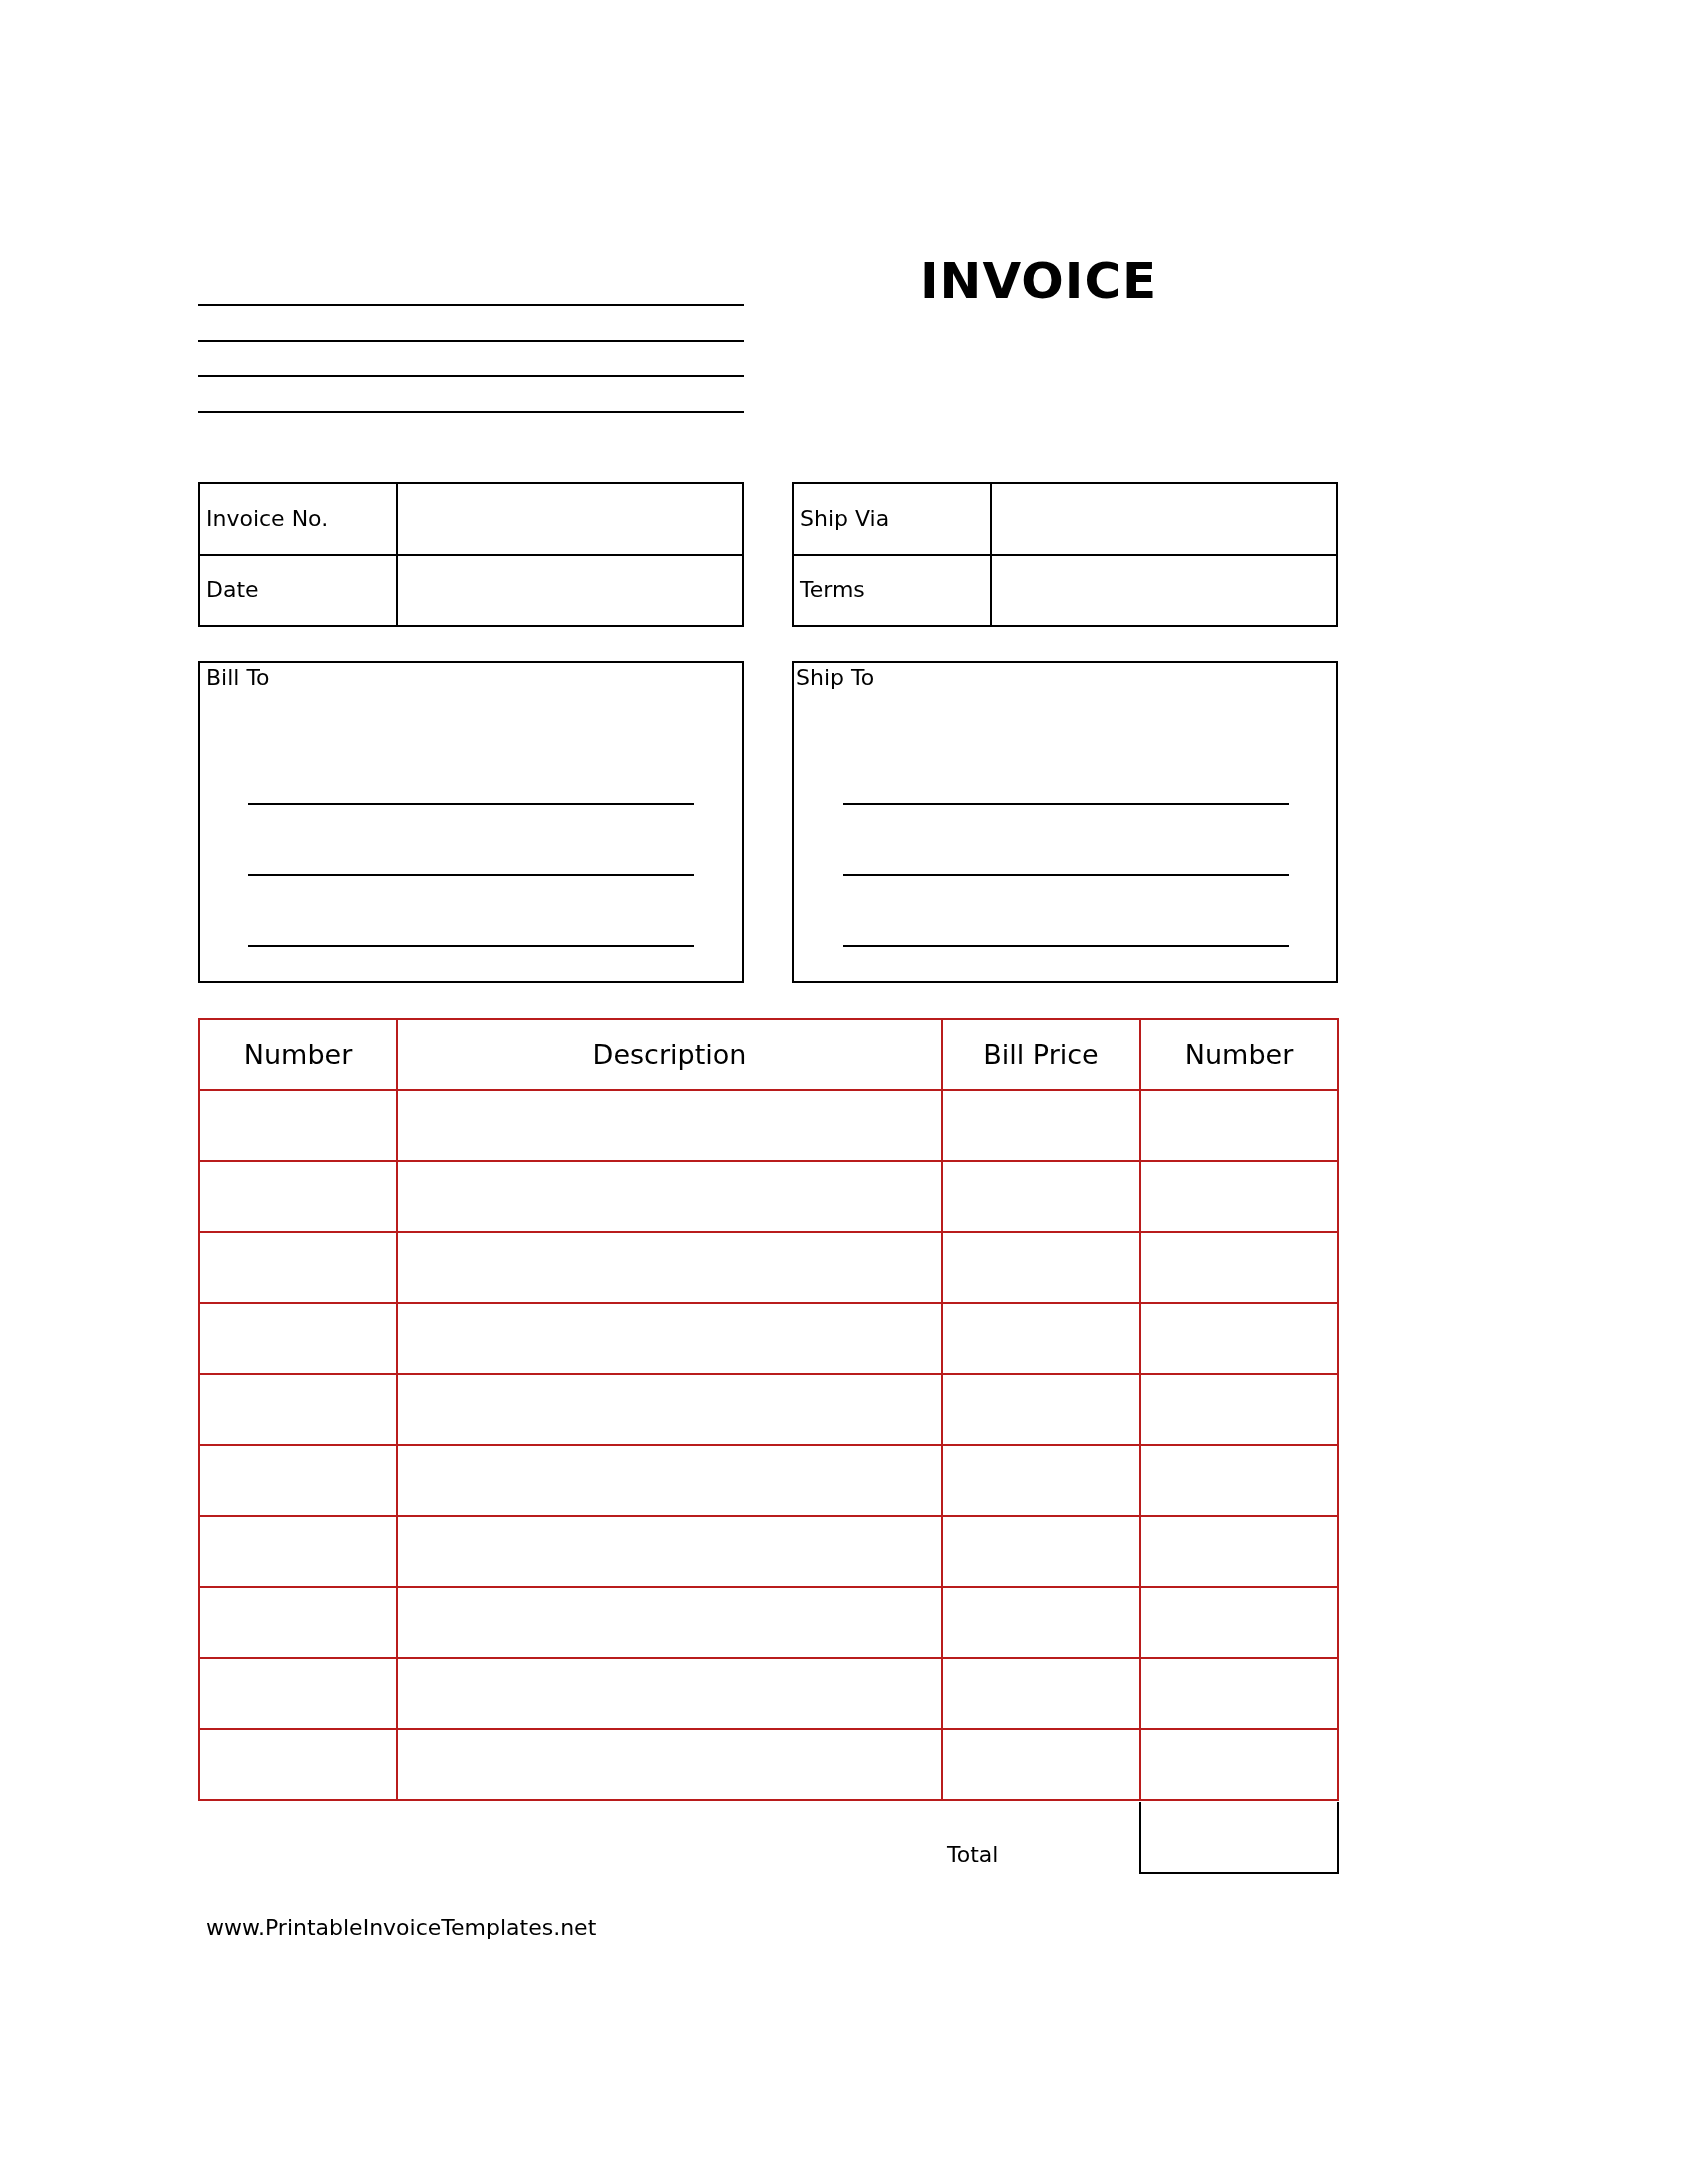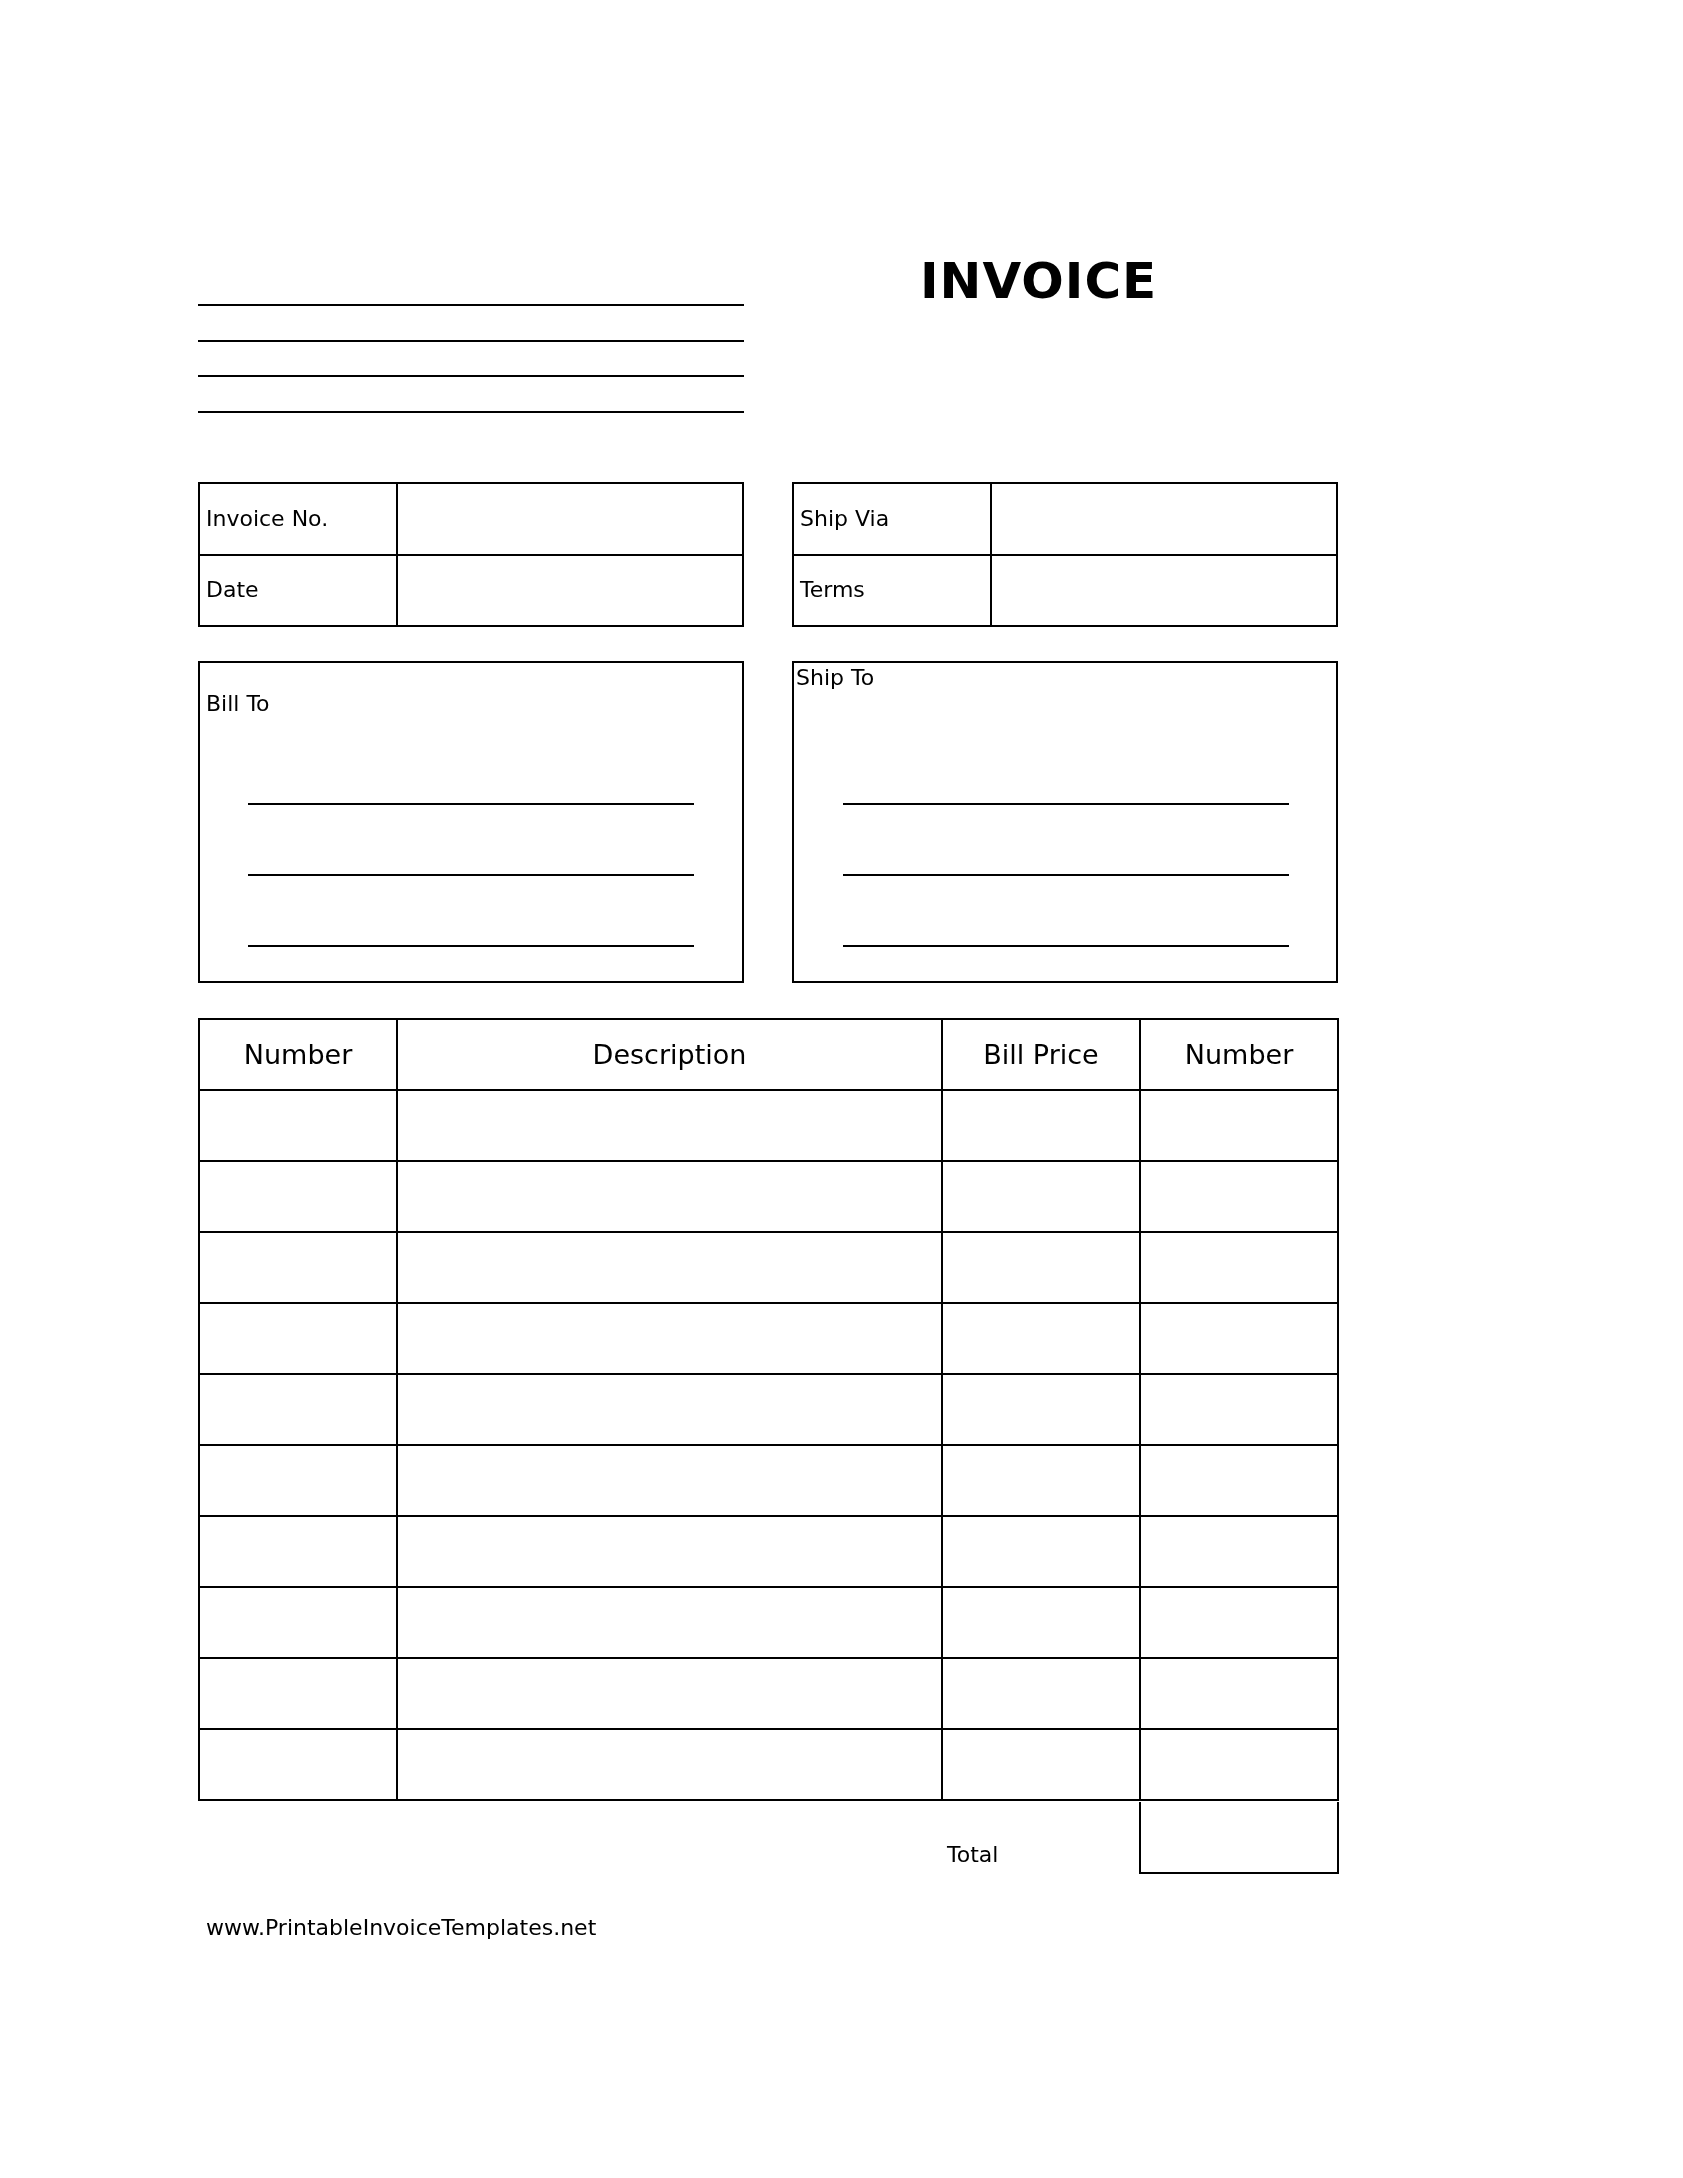--- a/index.html
+++ b/index.html
@@ -5,21 +5,21 @@
   html, body { margin: 0; padding: 0; background: #ffffff; }
   body { width: 1683px; height: 2178px; position: relative; overflow: hidden;
          font-family: "DejaVu Sans", sans-serif; color: #000; }
   .hline { position: absolute; height: 0; border-top: 2px solid #000; }
   .box { position: absolute; border: 2px solid #000; box-sizing: border-box; }
   .vline { position: absolute; width: 0; border-left: 2px solid #000; }
   .label { position: absolute; font-size: 22px; line-height: 1; white-space: nowrap; }
   .title { position: absolute; font-size: 50px; font-weight: bold; line-height: 1; letter-spacing: 1px; }
   .cell-field { position: absolute; box-sizing: border-box; }
   table.items { position: absolute; left: 198px; top: 1018px; border-collapse: collapse; table-layout: fixed; }
-  table.items td, table.items th { border: 2px solid #000000; height: 69px; padding: 0; font-weight: normal;
+  table.items td, table.items th { border: 2px solid #b91c1c; height: 69px; padding: 0; font-weight: normal;
          font-size: 27px; text-align: center; vertical-align: middle; }
   .total-box { position: absolute; left: 1139px; top: 1802px; width: 200px; height: 72px;
                border: 2px solid #000; border-top: none; box-sizing: border-box; }
 </style>
 </head>
 <body>
 
 <div class="title" style="left:920px; top:256px;">INVOICE</div>
 
 <div>
@@ -39,21 +39,21 @@
 
 <div class="box" style="left:792px; top:482px; width:546px; height:145px;"></div>
 <div class="vline" style="left:990px; top:482px; height:145px;"></div>
 <div class="hline" style="left:792px; top:554px; width:546px;"></div>
 <div class="label" style="left:800px; top:508px;">Ship Via</div>
 <div class="cell-field" style="left:992px; top:484px; width:345px; height:70px;"></div>
 <div class="label" style="left:800px; top:579px;">Terms</div>
 <div class="cell-field" style="left:992px; top:556px; width:345px; height:68px;"></div>
 
 <div class="box" style="left:198px; top:661px; width:546px; height:322px;"></div>
-<div class="label" style="left:206px; top:667px;margin-top:26px;">Bill To</div>
+<div class="label" style="left:206px; top:667px;">Bill To</div>
 <div class="hline" style="left:248px; top:803px; width:446px;"></div>
 <div class="hline" style="left:248px; top:874px; width:446px;"></div>
 <div class="hline" style="left:248px; top:945px; width:446px;"></div>
 
 <div class="box" style="left:792px; top:661px; width:546px; height:322px;"></div>
 <div class="label" style="left:796px; top:667px;text-align:center;">Ship To</div>
 <div class="hline" style="left:843px; top:803px; width:446px;"></div>
 <div class="hline" style="left:843px; top:874px; width:446px;"></div>
 <div class="hline" style="left:843px; top:945px; width:446px;"></div>
 

